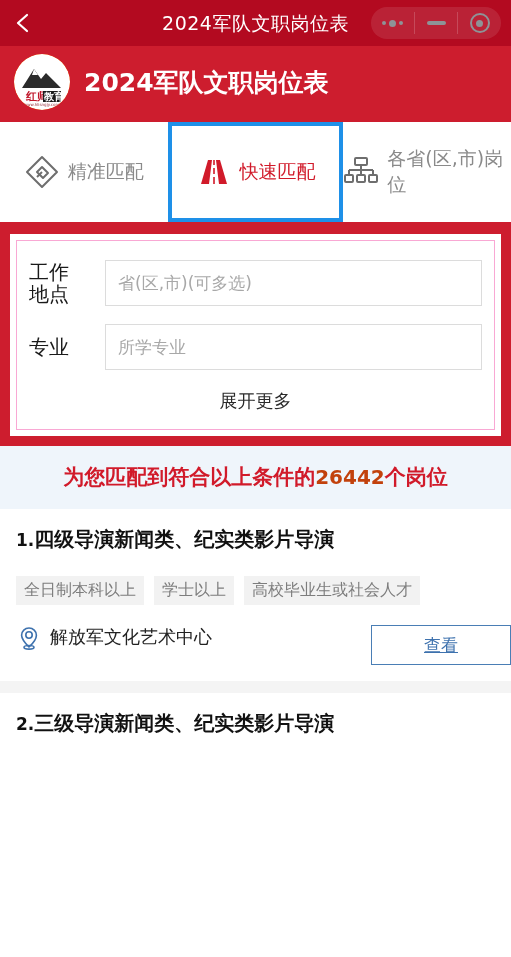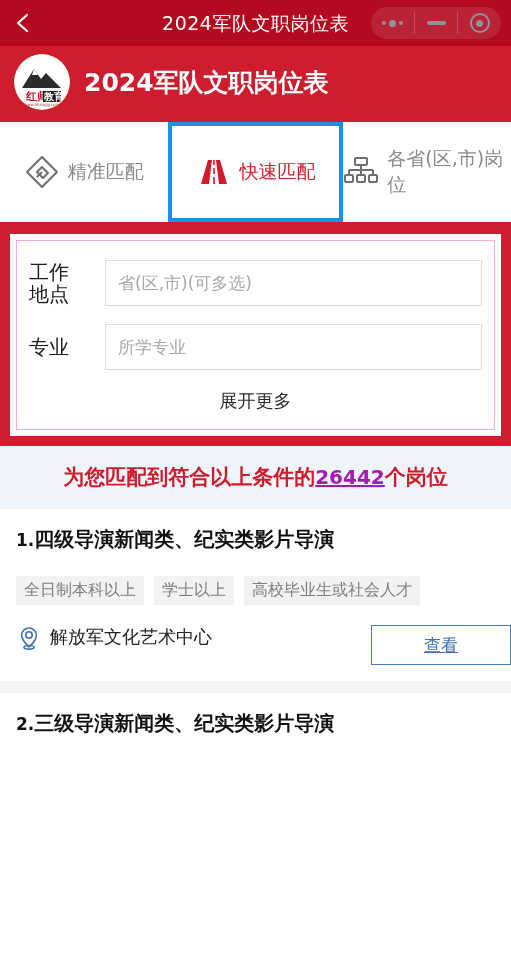--- a/index.html
+++ b/index.html
@@ -86,21 +86,21 @@
   .field-input::placeholder{ color:#a8a8a8; }
   .expand-more{
     text-align:center; font-size:18px; color:#2b2b2b; padding:10px 0 10px 0; cursor:pointer;
   }
 
   
   .match-banner{
     background:#EFF5FB; text-align:center; padding:17px 0 18px 0;
     font-size:21px; font-weight:bold; color:#D11A2A; letter-spacing:0px;
   }
-  .match-banner .count{ color:#a21caf; font-size:20px;text-decoration:underline; }
+  .match-banner .count{ color:#c2410c; font-size:20px; }
 
   
   .job-card{ background:#fff; padding:18px 0 16px 16px; }
   .job-title{ font-size:20px; font-weight:bold; color:#111; line-height:1.25; }
   .job-title .idx{ font-size:17px; }
   .job-meta{ margin-top:16px; font-size:17px; color:#8d8d8d; }
   .job-meta .sep{ padding:0 9px; color:#c9c9c9; }
   .tags{ margin-top:24px; display:flex; gap:10px; flex-wrap:wrap; }
   .tag{
     background:#F2F2F2; color:#7d7d7d; font-size:16px; padding:4px 8px; white-space:nowrap;

